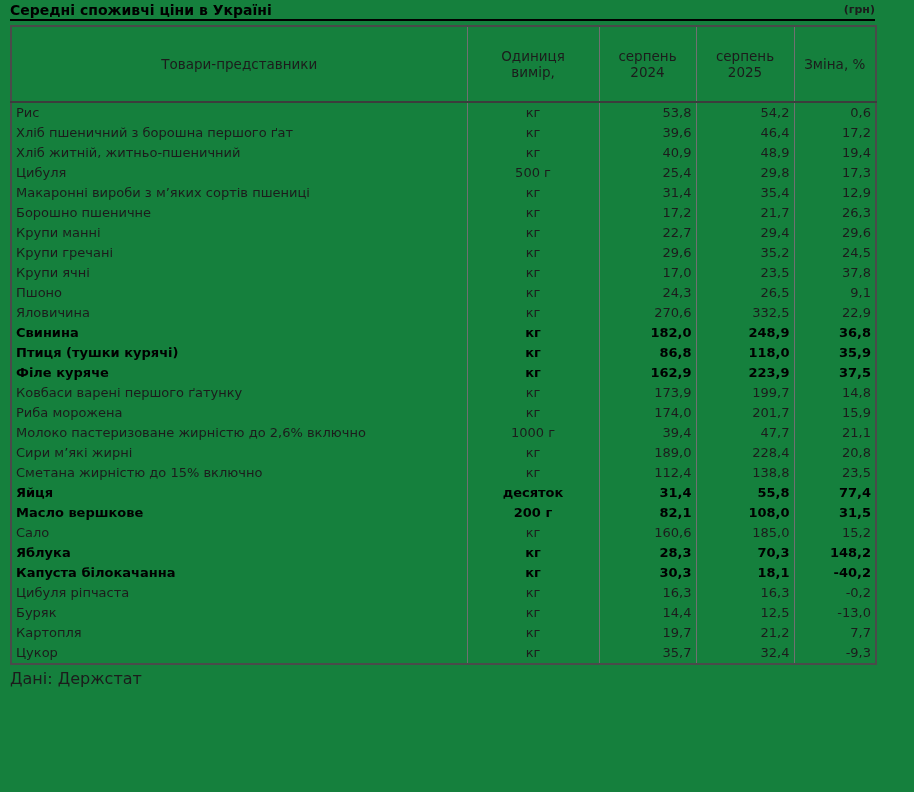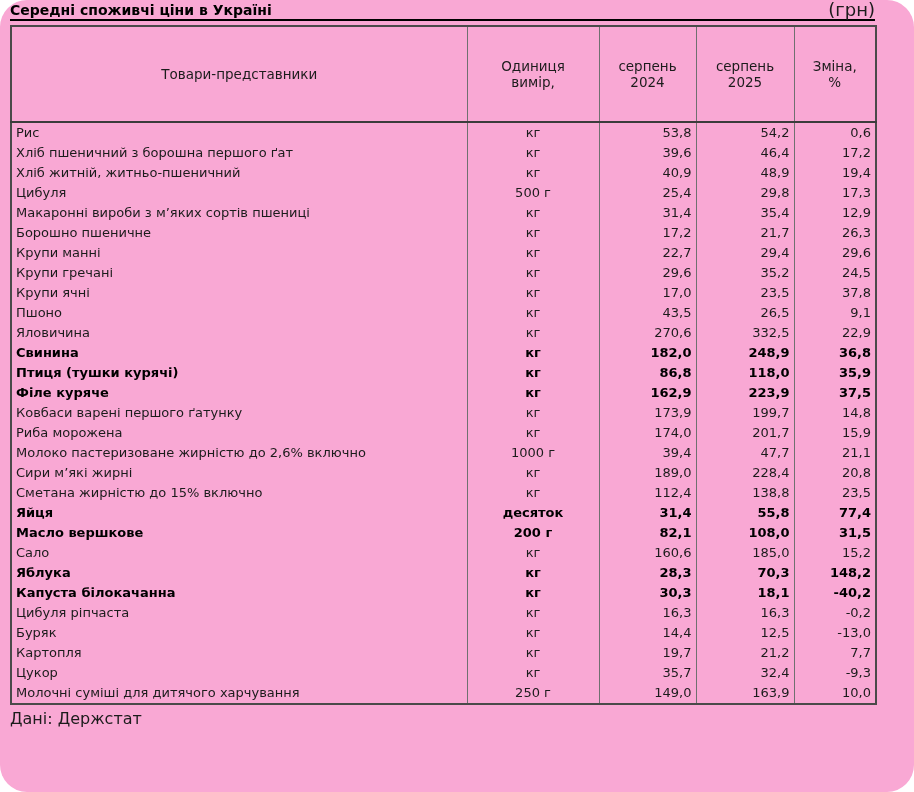--- a/index.html
+++ b/index.html
@@ -6,58 +6,58 @@
     margin: 0;
     padding: 0;
     background: #ffffff;
     font-family: "DejaVu Sans", "Liberation Sans", sans-serif;
     color: #1c1c1c;
   }
   .page {
     position: relative;
     width: 914px;
     height: 792px;
-    background: #f9a8d4;
+    background: #15803d;
     box-sizing: border-box;
     padding: 2px 0 0 10px;
-    border-radius: 27px;
   }
   .title-bar {
     width: 865px;
     display: flex;
     justify-content: space-between;
     align-items: flex-end;
     border-bottom: 2px solid #000000;
     padding-bottom: 1px;
     margin-bottom: 4px;
   }
   .title {
     font-size: 14px;
     font-weight: bold;
     color: #000000;
     line-height: 16px;
   }
   .currency-note {
-    font-size: 18px;
+    font-size: 11px;
     color: #1c1c1c;
     line-height: 16px;
+    font-weight: bold;
   }
   table.prices {
     width: 865px;
     border-collapse: collapse;
     table-layout: fixed;
     border: 2px solid #4a4a4a;
   }
   table.prices th {
     font-weight: normal;
     font-size: 13.5px;
     text-align: center;
     vertical-align: middle;
     height: 62px;
-    padding: 16px;
+    padding: 6px;
     border: 1px solid #707070;
     border-bottom: 2px solid #3c3c3c;
     color: #1c1c1c;
   }
   table.prices th .wrap-narrow {
     display: inline-block;
     width: 70px;
   }
   table.prices th .wrap-mid {
     display: inline-block;
@@ -171,21 +171,21 @@
         <tr>
           <td class="name-cell">Крупи ячні</td>
           <td class="unit-cell">кг</td>
           <td class="num-cell">17,0</td>
           <td class="num-cell">23,5</td>
           <td class="num-cell">37,8</td>
         </tr>
         <tr>
           <td class="name-cell">Пшоно</td>
           <td class="unit-cell">кг</td>
-          <td class="num-cell">43,5</td>
+          <td class="num-cell">24,3</td>
           <td class="num-cell">26,5</td>
           <td class="num-cell">9,1</td>
         </tr>
         <tr>
           <td class="name-cell">Яловичина</td>
           <td class="unit-cell">кг</td>
           <td class="num-cell">270,6</td>
           <td class="num-cell">332,5</td>
           <td class="num-cell">22,9</td>
         </tr>
@@ -301,25 +301,18 @@
           <td class="num-cell">21,2</td>
           <td class="num-cell">7,7</td>
         </tr>
         <tr>
           <td class="name-cell">Цукор</td>
           <td class="unit-cell">кг</td>
           <td class="num-cell">35,7</td>
           <td class="num-cell">32,4</td>
           <td class="num-cell">-9,3</td>
         </tr>
-        <tr>
-          <td class="name-cell">Молочні суміші для дитячого харчування</td>
-          <td class="unit-cell">250 г</td>
-          <td class="num-cell">149,0</td>
-          <td class="num-cell">163,9</td>
-          <td class="num-cell">10,0</td>
-        </tr>
       </tbody>
   </table>
 
   <div class="footer-note">Дані: Держстат</div>
 
 </div>
 
 </body></html>

